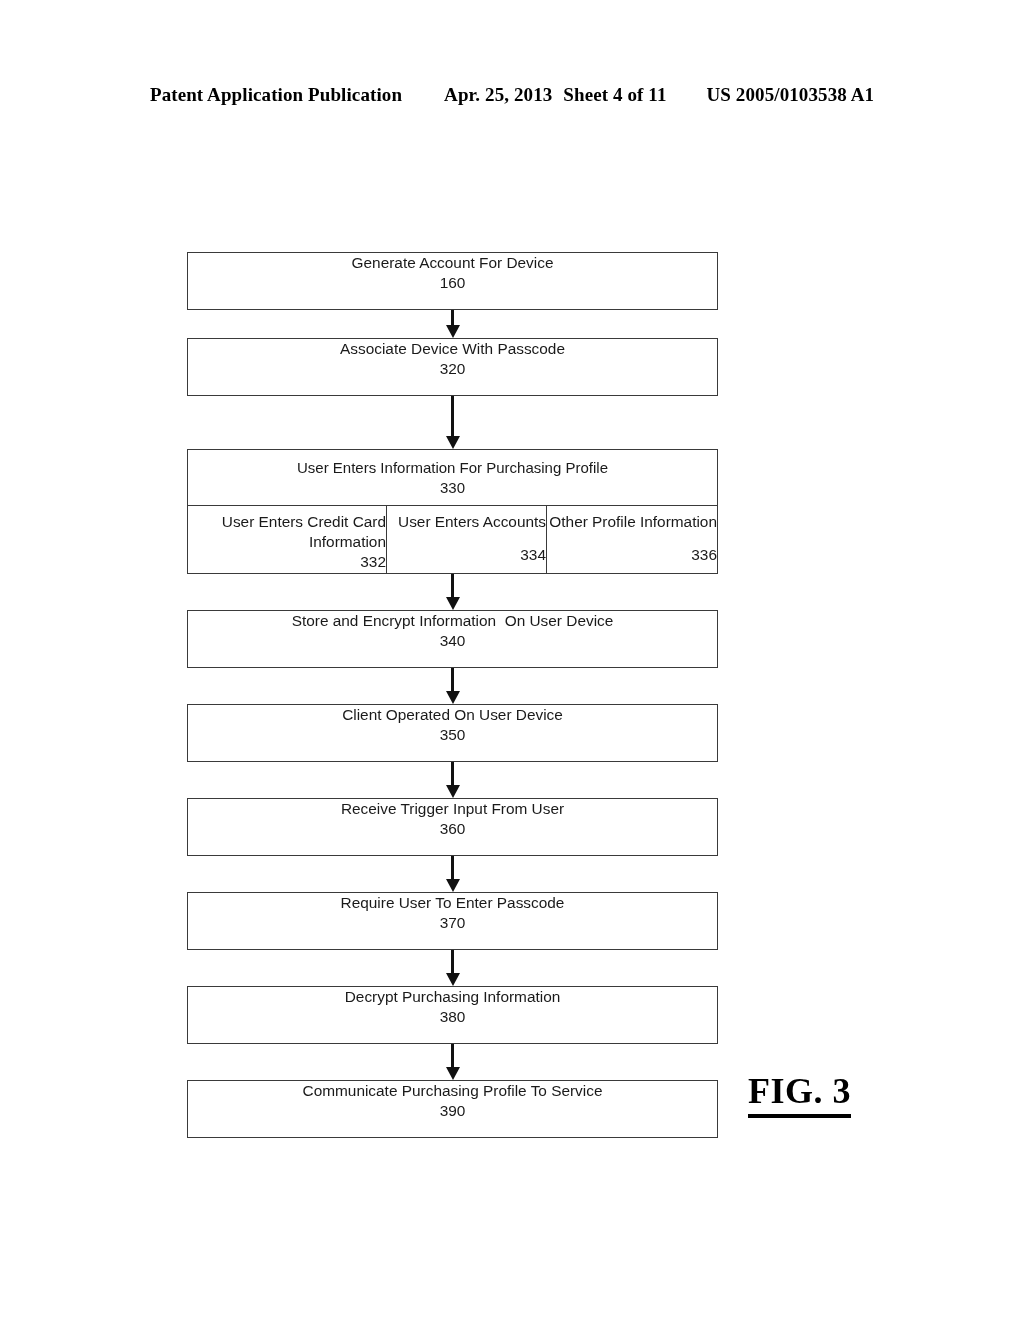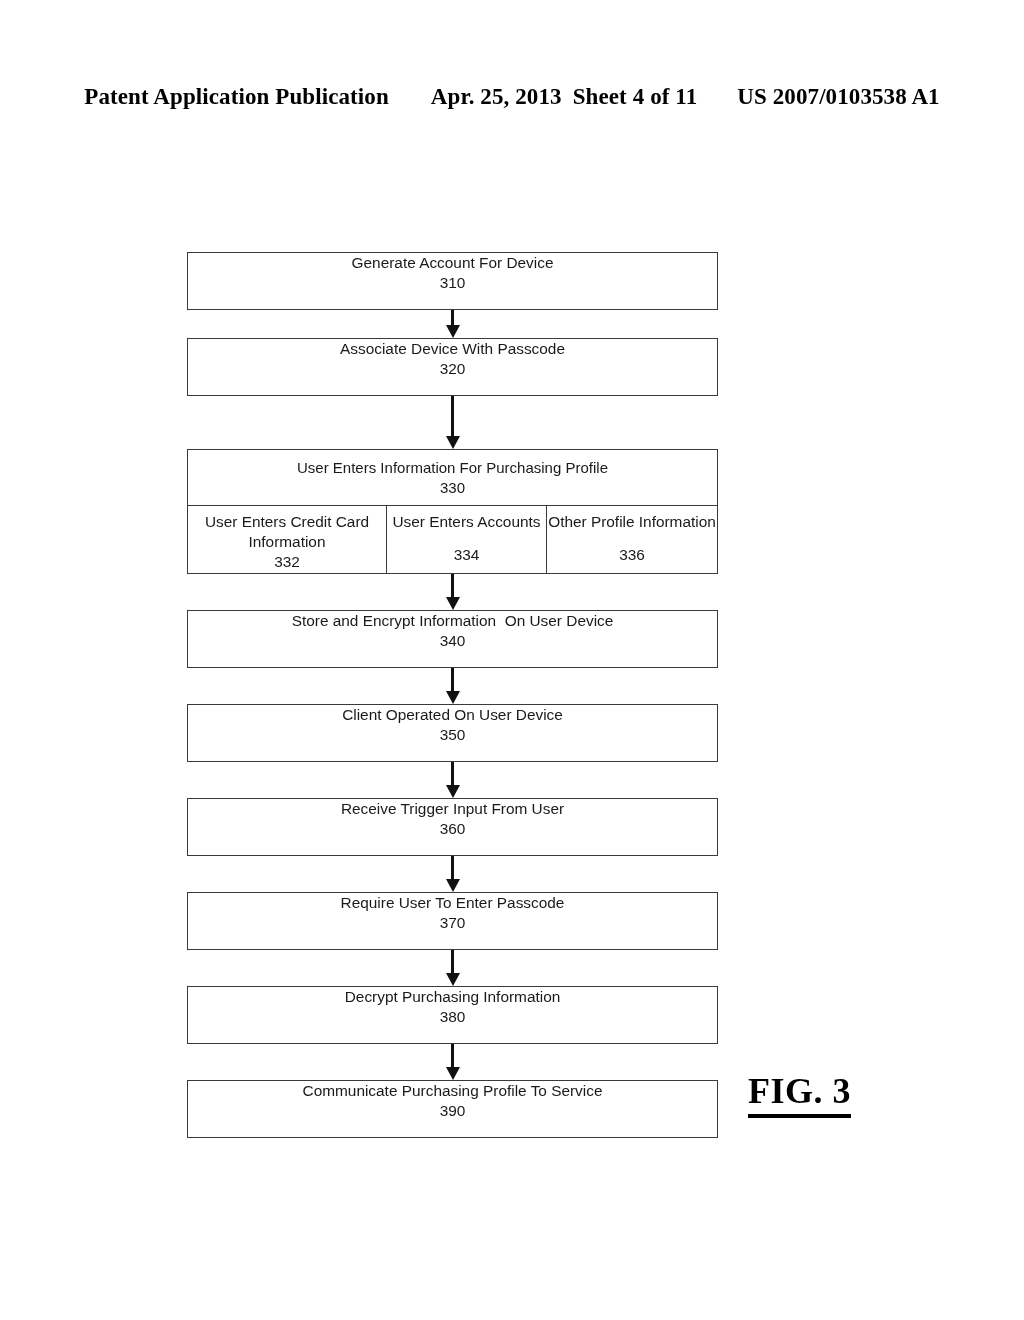--- a/index.html
+++ b/index.html
@@ -20,21 +20,21 @@
   #patent-header {
     position: absolute;
     left: 0;
     top: 84px;
     width: 1024px;
     display: flex;
     justify-content: center;
     align-items: baseline;
     font-family: "Liberation Serif", serif;
     font-weight: bold;
-    font-size: 23px;
+    font-size: 19px;
     letter-spacing: 0.1px;
     white-space: nowrap;
   }
   #patent-header .hdr-pub   { margin-right: 42px; }
   #patent-header .hdr-date  { margin-right: 11px; }
   #patent-header .hdr-sheet { margin-right: 40px; }
   #patent-header .hdr-num   { }
 
   
   #flowchart {
@@ -80,21 +80,21 @@
     color: #1a1a1a;
   }
   .flow-group .group-row {
     display: flex;
     height: 67px;
   }
   .flow-group .group-cell {
     box-sizing: border-box;
     display: flex;
     flex-direction: column;
-    align-items: center;
+    align-items: flex-end;
     text-align: center;
     padding-top: 6px;
     font-size: 15.4px;
     line-height: 20px;
     color: #1a1a1a;
   }
   .flow-group .group-cell + .group-cell {
     border-left: 1.6px solid #3a3a3a;
   }
   .cell-a { width: 198px; }
@@ -155,28 +155,28 @@
     line-height: 40px;
   }
 </style>
 </head>
 <body>
 
 <div id="patent-header">
   <span class="hdr-pub">Patent Application Publication</span>
   <span class="hdr-date">Apr. 25, 2013</span>
   <span class="hdr-sheet">Sheet 4 of 11</span>
-  <span class="hdr-num">US 2007/0103538 A1</span>
+  <span class="hdr-num">US 2005/0103538 A1</span>
 </div>
 
 <div id="flowchart">
 
   <div class="flow-box">
     <span class="box-label">Generate Account For Device</span>
-    <span class="box-num">310</span>
+    <span class="box-num">160</span>
   </div>
 
   <div class="connector gap-28">
     <span class="stem"></span>
     <span class="head"></span>
   </div>
 
   <div class="flow-box">
     <span class="box-label">Associate Device With Passcode</span>
     <span class="box-num">320</span>

